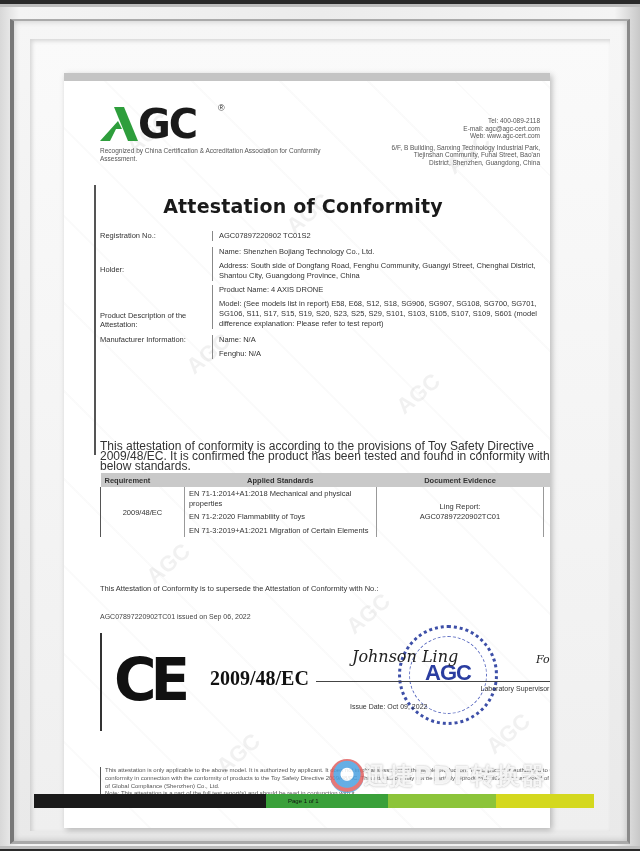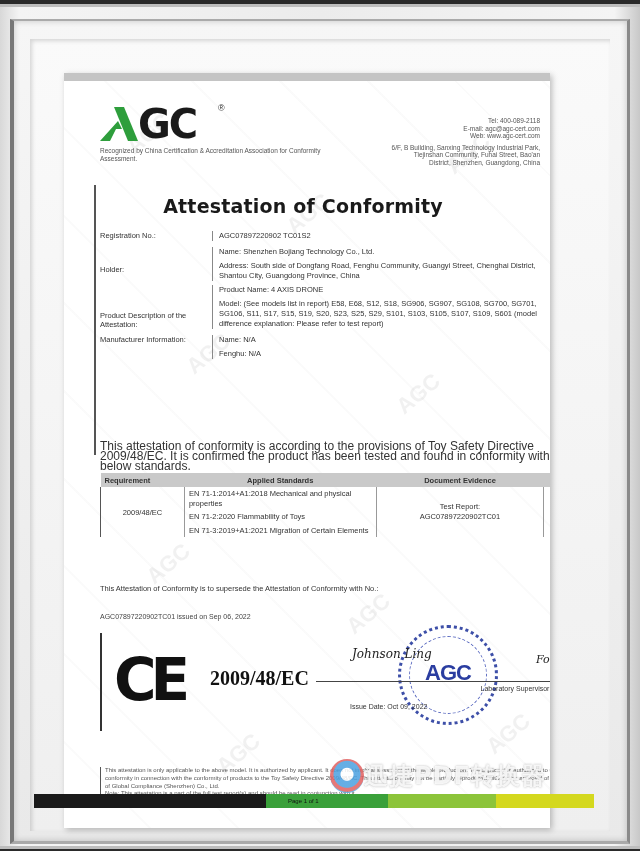--- a/index.html
+++ b/index.html
@@ -75,21 +75,21 @@
     .std-list div { padding: 2px 4px; line-height: 9.5px; }
     .evidence { text-align: center; line-height: 10px; }
 
     .supersede { position: absolute; left: 36px; top: 503px; font-size: 7.5px; color: #333; text-align: center; }
     .ref { position: absolute; left: 36px; top: 532px; font-size: 7px; color: #444; }
 
     .cert-box { position: absolute; left: 36px; top: 552px; width: 488px; height: 98px; border-left: 2px solid #333; border-right: 2px solid #333; }
     .ce-mark { position: absolute; left: 12px; top: 18px; font-size: 58px; font-family: "DejaVu Sans", sans-serif; font-weight: bold; color: #111; letter-spacing: -6px; line-height: 58px; }
     .directive { position: absolute; left: 108px; top: 34px; font-family: "Liberation Serif", serif; font-weight: bold; font-size: 20px; color: #111; }
     .sig-line { position: absolute; left: 214px; top: 48px; width: 270px; height: 1px; background: #444; }
-    .sig-left { position: absolute; left: 250px; top: 14px; font-family: "DejaVu Serif", serif; font-style: italic; font-size: 12px; color: #222; }
+    .sig-left { position: absolute; left: 250px; top: 14px; font-family: "DejaVu Serif", serif; font-style: italic; font-size: 16px; color: #222; }
     .sig-right { position: absolute; left: 434px; top: 20px; font-family: "DejaVu Serif", serif; font-style: italic; font-size: 11px; color: #222; }
     .signed-by { position: absolute; left: 248px; top: 52px; width: 236px; font-size: 7px; color: #333; line-height: 8.5px; text-align: right; }
     .issue-date { position: absolute; left: 248px; top: 70px; font-size: 7px; color: #333; }
     .stamp { position: absolute; left: 296px; top: -8px; width: 100px; height: 100px; border-radius: 50%; border: 3px dotted #3d4fa8; }
     .stamp-inner { position: absolute; left: 8px; top: 8px; width: 78px; height: 78px; border-radius: 50%; border: 1.5px dashed #5a6ac0; }
     .stamp-text { position: absolute; left: 0; right: 0; top: 32px; text-align: center; font-weight: bold; font-size: 22px; color: #2a3da0; letter-spacing: -1px; }
 
     .disclaimer { position: absolute; left: 36px; top: 686px; width: 488px; font-size: 6px; color: #555; line-height: 7.8px; border-left: 1px solid #555; border-right: 1px solid #555; padding: 0 4px; }
 
     .footer-bar { position: absolute; left: 34px; top: 787px; width: 560px; height: 14px; display: flex; }
@@ -186,21 +186,21 @@
         </thead>
         <tbody>
           <tr>
             <td>2009/48/EC</td>
             <td class="std-list">
               <div>EN 71-1:2014+A1:2018 Mechanical and physical properties</div>
               <div>EN 71-2:2020 Flammability of Toys</div>
               <div>EN 71-3:2019+A1:2021 Migration of Certain Elements</div>
             </td>
             <td class="evidence">
-              <div>Test Report:</div>
+              <div>Ling Report:</div>
               <div>AGC07897220902TC01</div>
             </td>
             <td>Conform</td>
           </tr>
         </tbody>
       </table>
 
       <div class="supersede">This Attestation of Conformity is to supersede the Attestation of Conformity with No.:</div>
       <div class="ref">AGC07897220902TC01 issued on Sep 06, 2022</div>
 

